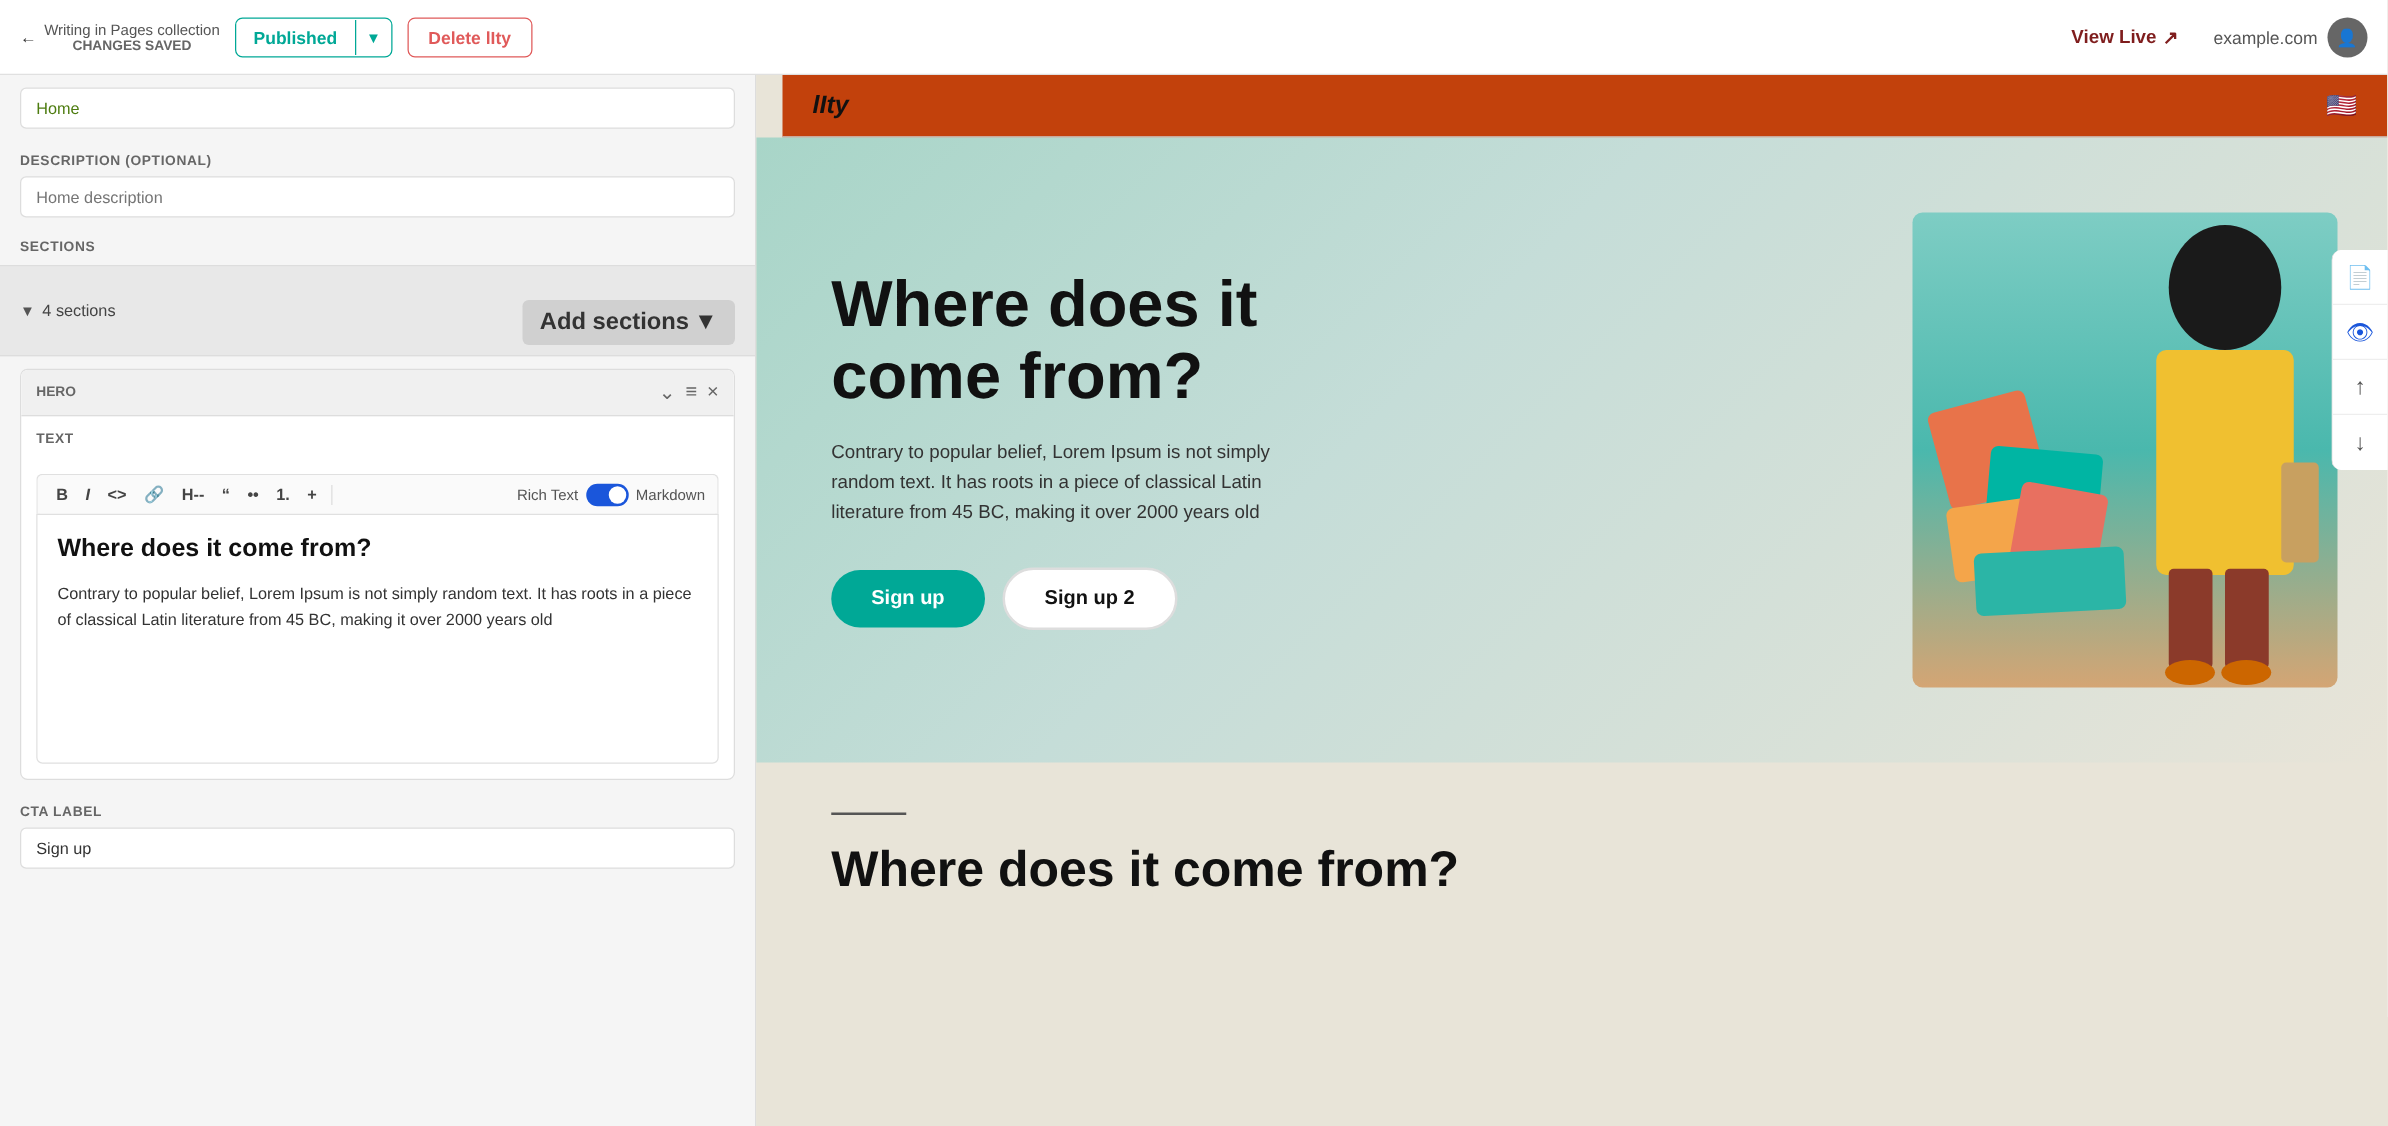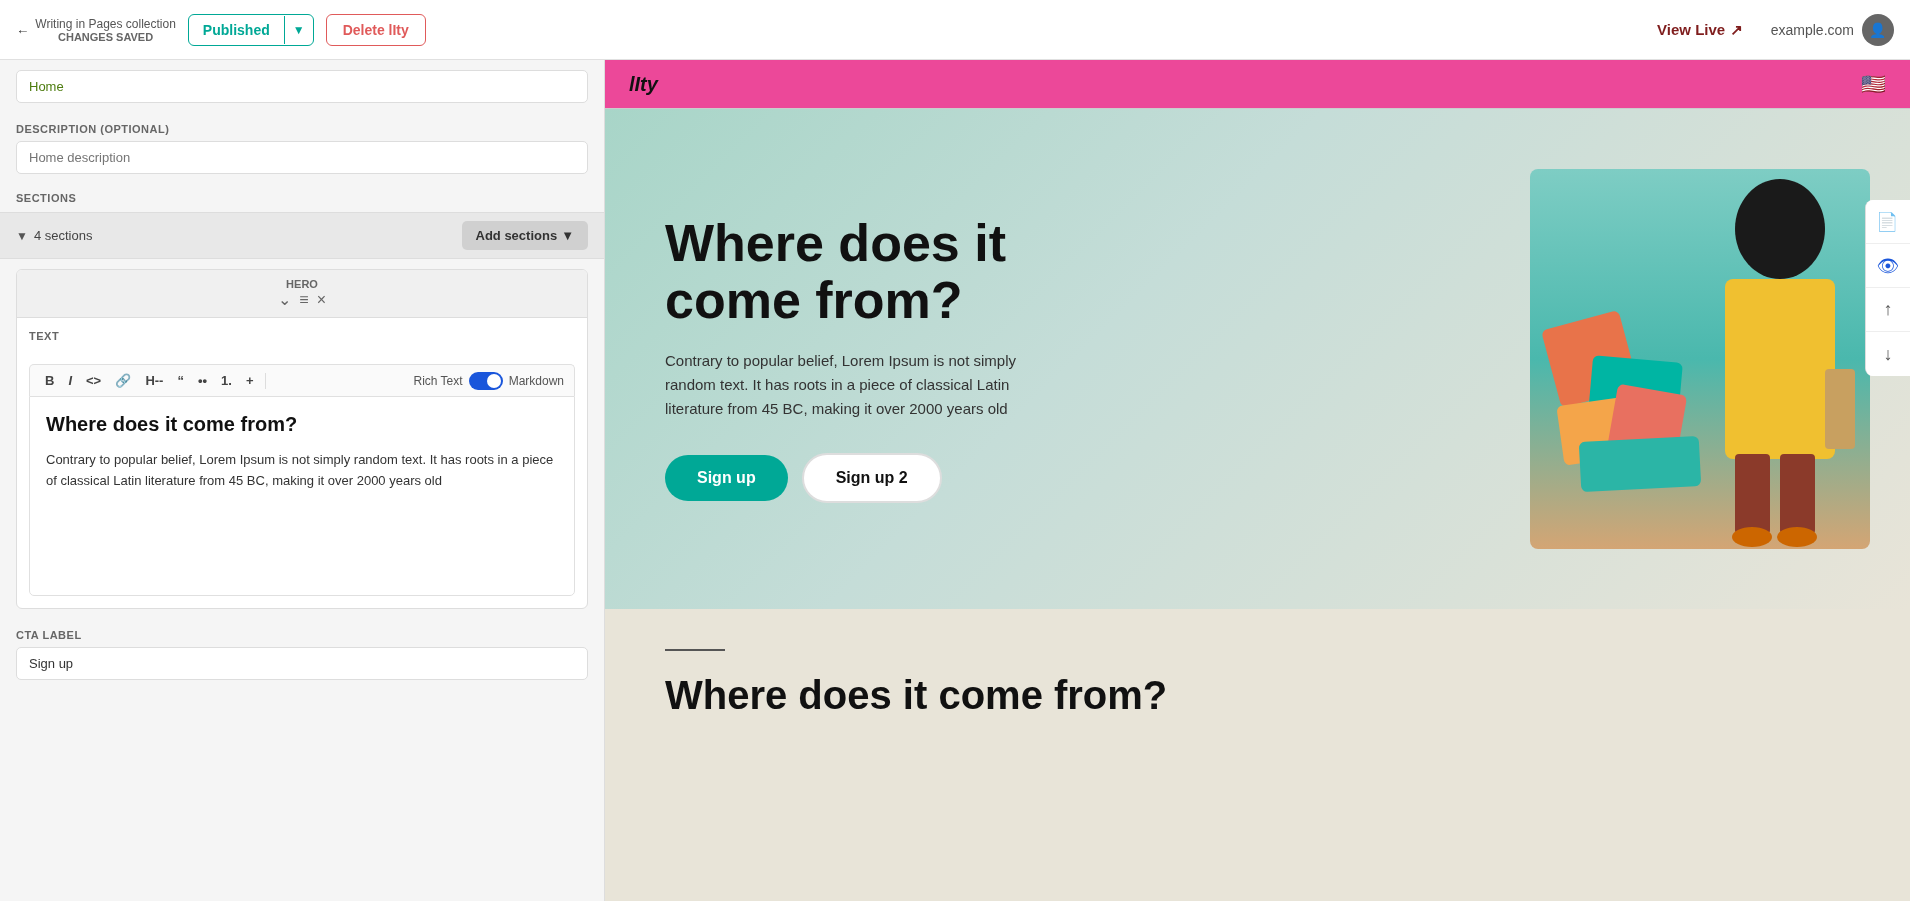--- a/index.html
+++ b/index.html
@@ -71,30 +71,30 @@
       display: flex; align-items: center; justify-content: space-between;
       padding: 8px 16px; background: #e8e8e8; border-top: 1px solid #ddd; border-bottom: 1px solid #ddd;
     }
     .sections-count {
       display: flex; align-items: center; gap: 6px; font-size: 13px; color: #444;
     }
     .chevron-down { font-size: 12px; color: #555; }
 
     .add-sections-btn {
       display: flex; align-items: center; gap: 4px;
-      padding: 7px 14px; background: #d0d0d0; border: none; border-radius: 5px; font-size: 13px; font-weight: 600; color: #333; cursor: pointer;
+      padding: 7px 14px; background: #d0d0d0; border: none; border-radius: 5px; font-size: 19px; font-weight: 600; color: #333; cursor: pointer; margin-top: 19px;
     }
 
     
     .hero-block {
       margin: 10px 16px; background: #fff; border: 1px solid #ddd; border-radius: 6px; overflow: hidden;
     }
     .hero-header {
       display: flex; align-items: center; justify-content: space-between;
-      padding: 8px 12px; background: #f0f0f0; border-bottom: 1px solid #ddd; flex-direction: column;
+      padding: 8px 12px; background: #f0f0f0; border-bottom: 1px solid #ddd;
     }
     .hero-label { font-size: 11px; font-weight: 700; color: #666; text-transform: uppercase; }
     .hero-controls { display: flex; gap: 8px; align-items: center; }
     .hero-ctrl-btn { background: none; border: none; cursor: pointer; color: #666; font-size: 16px; }
 
     .hero-body { padding: 12px; }
 
     .text-section-label { font-size: 11px; font-weight: 700; color: #666; text-transform: uppercase; letter-spacing: 0.5px; margin-bottom: 22px; }
 
     .toolbar {
@@ -136,21 +136,21 @@
       flex: 1; background: #e8e4d8; overflow-y: auto; position: relative;
     }
 
     
     .preview-wrapper {
       background: #e8e4d8; min-height: 100%;
     }
 
     .preview-nav {
       display: flex; align-items: center; justify-content: space-between;
-      padding: 12px 24px; background: #ec4899; border-bottom: 1px solid #ccc;
+      padding: 12px 24px; background: #c2410c; border-bottom: 1px solid #ccc; margin-left: 21px;
     }
     .preview-nav-logo { font-size: 20px; font-weight: 700; color: #111; font-style: italic; }
     .preview-nav-flag { font-size: 20px; }
 
     .preview-hero {
       background: linear-gradient(135deg, #a8d5c8 0%, #c5ddd8 40%, #e8e4d8 100%);
       padding: 60px 40px 60px 60px;
       display: flex; align-items: center; justify-content: space-between;
       min-height: 480px; position: relative; overflow: hidden;
     }

